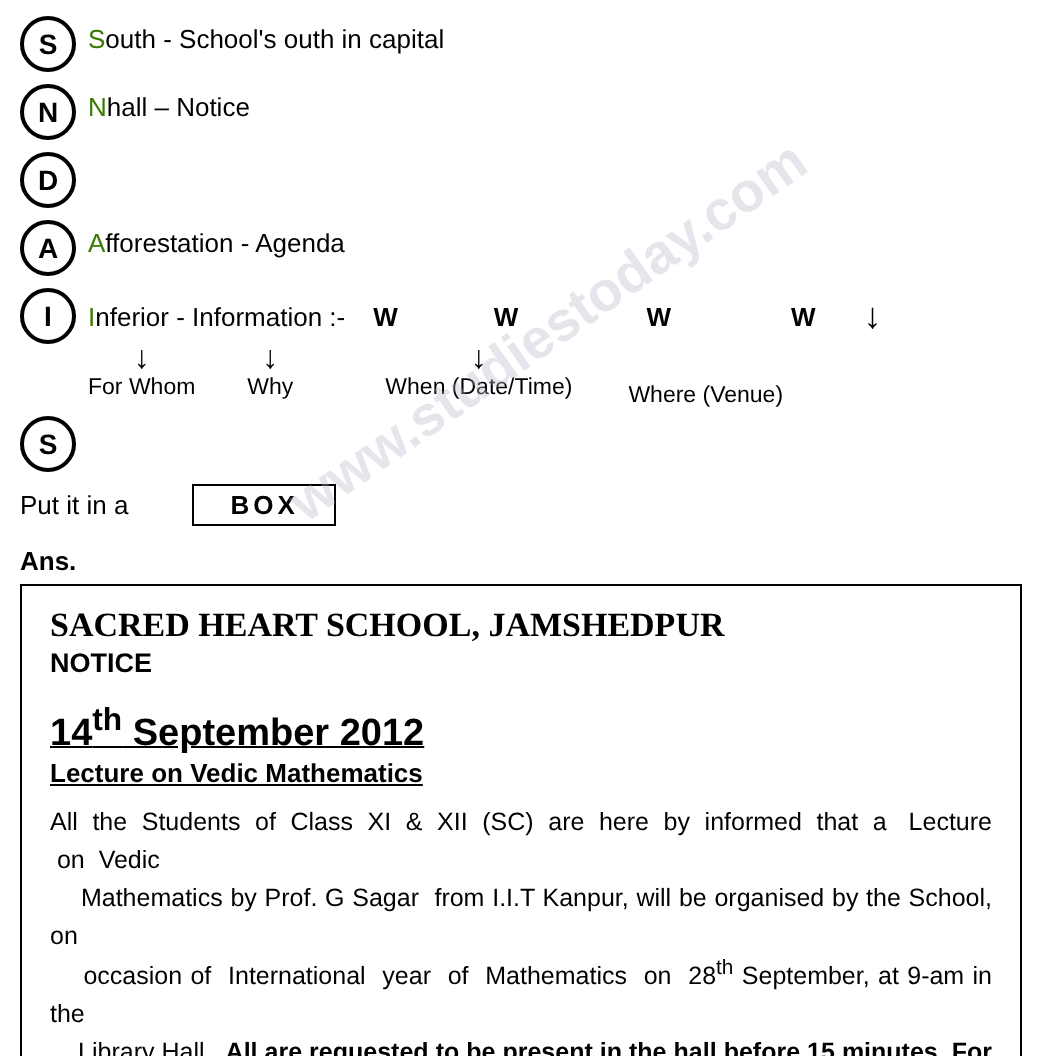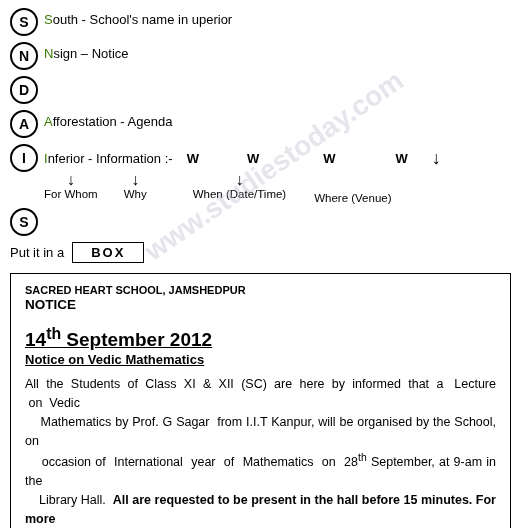--- a/index.html
+++ b/index.html
@@ -75,20 +75,21 @@
       display: flex;
       align-items: flex-start;
     }
 
     
     .put-in-box-row {
       display: flex;
       align-items: center;
       margin-bottom: 10px;
       margin-top: 4px;
+      gap: 24px;
     }
     .put-text {
       font-size: 13px;
       margin-right: 8px;
     }
     .box-label {
       border: 1.5px solid #000;
       padding: 2px 18px;
       font-size: 13px;
       font-weight: bold;
@@ -102,23 +103,24 @@
       margin-bottom: 4px;
     }
 
     .notice-box {
       border: 1.5px solid #000;
       padding: 10px 14px 10px 14px;
       margin-top: 2px;
     }
 
     .notice-school {
-      font-size: 11px;
+      font-size: 17px;
       font-weight: bold;
       margin-bottom: 1px;
+      font-family: Liberation Serif, serif;
     }
     .notice-title {
       font-size: 13.5px;
       font-weight: bold;
       margin-bottom: 13px;
     }
     .notice-date {
       font-size: 19px;
       font-weight: bold;
       text-decoration: underline;
@@ -163,28 +165,28 @@
 </head>
 <body>
 
 <div class="watermark">www.studiestoday.com</div>
 
 <div class="container">
 
   <div class="acronym-row">
     <div class="circle">S</div>
     <div class="acronym-text">
-      <span class="green">S</span><span>outh - School's name in uperior</span>
+      <span class="green">S</span><span>outh - School's outh in capital</span>
     </div>
   </div>
 
   <div class="acronym-row">
     <div class="circle">N</div>
     <div class="acronym-text">
-      <span class="green">N</span><span>sign – Notice</span>
+      <span class="green">N</span><span>hall – Notice</span>
     </div>
   </div>
 
   <div class="acronym-row">
     <div class="circle">D</div>
   </div>
 
   <div class="acronym-row">
     <div class="circle">A</div>
     <div class="acronym-text">
@@ -228,28 +230,29 @@
 
   <div class="acronym-row" style="margin-top:2px;">
     <div class="circle">S</div>
   </div>
 
   <div class="put-in-box-row">
     <span class="put-text">Put it in a</span>
     <span class="box-label">BOX</span>
   </div>
 
+  <div class="ans-label">Ans.</div>
 
   <div class="notice-box">
     <div class="notice-school">SACRED HEART SCHOOL, JAMSHEDPUR</div>
     <div class="notice-title">NOTICE</div>
     <div class="notice-date">
       14<sup>th</sup> September 2012
     </div>
-    <div class="notice-subject">Notice on Vedic Mathematics</div>
+    <div class="notice-subject">Lecture on Vedic Mathematics</div>
 
     <div class="notice-body">
       All &nbsp;the &nbsp;Students &nbsp;of &nbsp;Class &nbsp;XI &nbsp;&amp; &nbsp;XII &nbsp;(SC) &nbsp;are &nbsp;here &nbsp;by &nbsp;informed &nbsp;that &nbsp;a &nbsp; Lecture &nbsp;on &nbsp;Vedic<br>
       &nbsp;&nbsp;&nbsp;&nbsp;Mathematics by Prof. G Sagar &nbsp;from I.I.T Kanpur, will be organised by the School, on<br>
       &nbsp;&nbsp;&nbsp;&nbsp;occasion of &nbsp;International &nbsp;year &nbsp;of &nbsp;Mathematics &nbsp;on &nbsp;28<sup>th</sup> September, at 9-am in the<br>
       &nbsp;&nbsp;&nbsp;&nbsp;Library Hall. &nbsp;<span class="highlighted">All are requested to be present in the hall before 15 minutes. For more<br>
       &nbsp;&nbsp;&nbsp;&nbsp;details contact the undersigned.</span>
     </div>
 
   </div>

